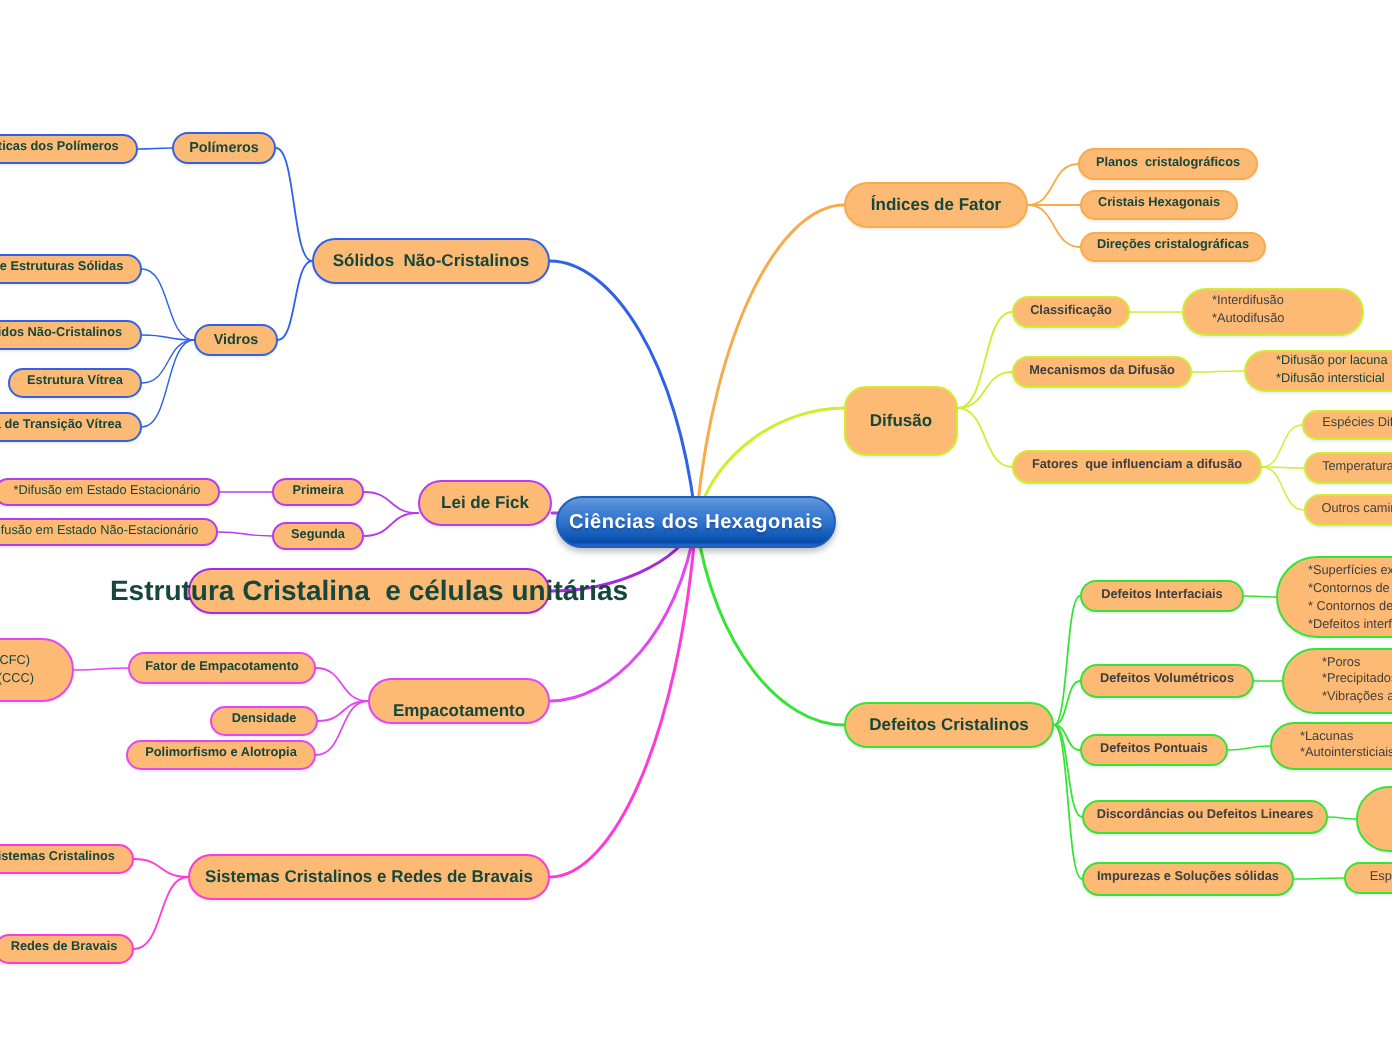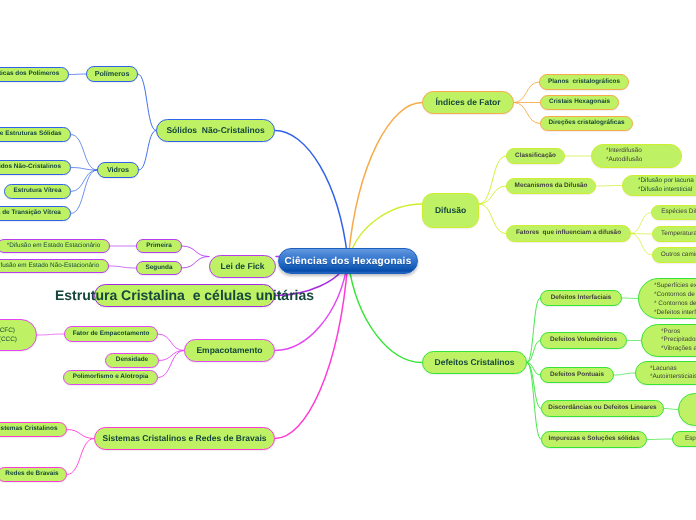--- a/index.html
+++ b/index.html
@@ -6,21 +6,21 @@
   html,body{margin:0;padding:0;background:#fff;}
   body{width:696px;height:520px;overflow:hidden;
        font-family:"Liberation Sans",sans-serif;
        -webkit-font-smoothing:antialiased;
        text-rendering:geometricPrecision;}
   #stage{will-change:transform;}
   .node, #center-node{transform:translateZ(0);}
   #stage{position:relative;width:696px;height:520px;background:#fff;}
   svg#links{position:absolute;left:0;top:0;width:696px;height:520px;pointer-events:none;}
   .node{position:absolute;box-sizing:border-box;display:flex;align-items:center;justify-content:center;
-        background:#bef264;border-style:solid;color:#15473c;text-align:center;line-height:1.3;
+        background:#fdba74;border-style:solid;color:#15473c;text-align:center;line-height:1.3;
         white-space:pre;box-shadow:0 1px 1.2px rgba(0,0,0,.07);}
   .node.left{text-align:left;justify-content:flex-start;}
   .node .lines{white-space:pre;}
   #center-node{position:absolute;box-sizing:border-box;display:flex;align-items:center;justify-content:center;
         color:#fff;font-weight:bold;white-space:pre;
         background:linear-gradient(180deg,#6298dd 2%,#4985d5 22%,#2d72cc 52%,#1259b6 80%,#054aa8 92%,#2f6cc4 100%);
         border:1px solid #1b5fc0;border-radius:15px;
         box-shadow:0 2px 3px rgba(0,0,0,.25);text-shadow:0 1px 1px rgba(0,0,0,.25);z-index:5;}
 </style>
 </head>
@@ -77,27 +77,27 @@
     </svg>
   <div id="nodes">
       <div class="node" style="left: 156px; top: 119px; width: 119px; height: 23px; border-width: 1.5px; border-color: rgb(47, 98, 232); border-radius: 11.5px; font-size: 8.5px; font-weight: bold;"><span style="padding: 0px 8px;">Sólidos  Não-Cristalinos</span></div>
       <div class="node" style="left: 86px; top: 66px; width: 52px; height: 16px; border-width: 1.2px; border-color: rgb(47, 98, 232); border-radius: 8px; font-size: 7.2px; font-weight: bold;"><span style="padding: 0px 8px;">Polímeros</span></div>
       <div class="node" style="left: -42px; top: 67px; width: 111px; height: 15px; border-width: 1.2px; border-color: rgb(47, 98, 232); border-radius: 7.5px; font-size: 6.4px; font-weight: bold;"><span style="padding: 0px 8px;">Características dos Polímeros</span></div>
       <div class="node" style="left: 97px; top: 162px; width: 42px; height: 16px; border-width: 1.2px; border-color: rgb(47, 98, 232); border-radius: 8px; font-size: 7.2px; font-weight: bold;"><span style="padding: 0px 8px;">Vidros</span></div>
       <div class="node" style="left: -56px; top: 127px; width: 127px; height: 15px; border-width: 1.2px; border-color: rgb(47, 98, 232); border-radius: 7.5px; font-size: 6.4px; font-weight: bold;"><span style="padding: 0px 8px;">Classificação de Estruturas Sólidas</span></div>
       <div class="node" style="left: -21px; top: 160px; width: 92px; height: 15px; border-width: 1.2px; border-color: rgb(47, 98, 232); border-radius: 7.5px; font-size: 6.4px; font-weight: bold;"><span style="padding: 0px 8px;">Sólidos Não-Cristalinos</span></div>
       <div class="node" style="left: 4px; top: 184px; width: 67px; height: 15px; border-width: 1.2px; border-color: rgb(47, 98, 232); border-radius: 7.5px; font-size: 6.4px; font-weight: bold;"><span style="padding: 0px 8px;">Estrutura Vítrea</span></div>
       <div class="node" style="left: -48px; top: 206px; width: 119px; height: 15px; border-width: 1.2px; border-color: rgb(47, 98, 232); border-radius: 7.5px; font-size: 6.4px; font-weight: bold;"><span style="padding: 0px 8px;">Temperatura de Transição Vítrea</span></div>
-      <div class="node" style="left: 209px; top: 255px; width: 67px; height: 23px; border-width: 1.5px; border-color: rgb(183, 60, 240); border-radius: 11.5px; font-size: 8.5px; font-weight: bold;"><span style="padding: 0px 8px;">Lei de Fick</span></div>
+      <div class="node" style="left: 209px; top: 240px; width: 67px; height: 23px; border-width: 1.5px; border-color: rgb(183, 60, 240); border-radius: 11.5px; font-size: 8.5px; font-weight: bold;"><span style="padding: 0px 8px;">Lei de Fick</span></div>
       <div class="node" style="left: 136px; top: 239px; width: 46px; height: 14px; border-width: 1.2px; border-color: rgb(183, 60, 240); border-radius: 7px; font-size: 6.4px; font-weight: bold;"><span style="padding: 0px 8px;">Primeira</span></div>
       <div class="node" style="left: -3px; top: 239px; width: 113px; height: 14px; border-width: 1.2px; border-color: rgb(183, 60, 240); border-radius: 7px; font-size: 6.4px; font-weight: normal;"><span style="padding: 0px 8px;">*Difusão em Estado Estacionário</span></div>
       <div class="node" style="left: 136px; top: 261px; width: 46px; height: 14px; border-width: 1.2px; border-color: rgb(183, 60, 240); border-radius: 7px; font-size: 6.4px; font-weight: bold;"><span style="padding: 0px 8px;">Segunda</span></div>
       <div class="node" style="left: -18px; top: 259px; width: 127px; height: 14px; border-width: 1.2px; border-color: rgb(183, 60, 240); border-radius: 7px; font-size: 6.4px; font-weight: normal;"><span style="padding: 0px 8px;">*Difusão em Estado Não-Estacionário</span></div>
       <div class="node" style="left: 94px; top: 284px; width: 181px; height: 23px; border-width: 1.5px; border-color: rgb(165, 42, 224); border-radius: 11.5px; font-size: 14px; font-weight: bold;"><span style="padding: 0px 8px;">Estrutura Cristalina  e células unitárias</span></div>
-      <div class="node" style="left: 184px; top: 339px; width: 91px; height: 23px; border-width: 1.5px; border-color: rgb(228, 70, 245); border-radius: 11.5px; font-size: 8.5px; font-weight: bold;"><span style="padding: 0px 8px;">Empacotamento</span></div>
+      <div class="node" style="left: 184px; top: 339px; width: 91px; height: 23px; border-width: 1.5px; border-color: rgb(228, 70, 245); border-radius: 11.5px; font-size: 8.5px; font-weight: bold; align-items: flex-end;"><span style="padding: 0px 8px;">Empacotamento</span></div>
       <div class="node" style="left: 64px; top: 326px; width: 94px; height: 16px; border-width: 1.2px; border-color: rgb(228, 70, 245); border-radius: 8px; font-size: 6.4px; font-weight: bold;"><span style="padding: 0px 8px;">Fator de Empacotamento</span></div>
       <div class="node" style="left: -99px; top: 319px; width: 136px; height: 32px; border-width: 1.5px; border-color: rgb(228, 70, 245); border-radius: 16px; font-size: 6.4px; font-weight: normal; line-height: 9.5px;"><div class="lines"><div>Cúbica de Face Centrada (CFC)</div><div>Cúbica de Corpo Centrado (CCC)</div></div></div>
       <div class="node" style="left: 105px; top: 353px; width: 54px; height: 15px; border-width: 1.2px; border-color: rgb(228, 70, 245); border-radius: 7.5px; font-size: 6.4px; font-weight: bold;"><span style="padding: 0px 8px;">Densidade</span></div>
       <div class="node" style="left: 63px; top: 370px; width: 95px; height: 15px; border-width: 1.2px; border-color: rgb(228, 70, 245); border-radius: 7.5px; font-size: 6.4px; font-weight: bold;"><span style="padding: 0px 8px;">Polimorfismo e Alotropia</span></div>
       <div class="node" style="left: 94px; top: 427px; width: 181px; height: 23px; border-width: 1.5px; border-color: rgb(255, 58, 214); border-radius: 11.5px; font-size: 8.5px; font-weight: bold;"><span style="padding: 0px 8px;">Sistemas Cristalinos e Redes de Bravais</span></div>
       <div class="node" style="left: -15px; top: 422px; width: 82px; height: 15px; border-width: 1.2px; border-color: rgb(255, 58, 214); border-radius: 7.5px; font-size: 6.4px; font-weight: bold;"><span style="padding: 0px 8px;">Sistemas Cristalinos</span></div>
       <div class="node" style="left: -3px; top: 467px; width: 70px; height: 15px; border-width: 1.2px; border-color: rgb(255, 58, 214); border-radius: 7.5px; font-size: 6.4px; font-weight: bold;"><span style="padding: 0px 8px;">Redes de Bravais</span></div>
       <div class="node" style="left: 422px; top: 91px; width: 92px; height: 23px; border-width: 1.5px; border-color: rgb(247, 171, 74); border-radius: 11.5px; font-size: 8.5px; font-weight: bold;"><span style="padding: 0px 8px;">Índices de Fator</span></div>
       <div class="node" style="left: 539px; top: 74px; width: 90px; height: 16px; border-width: 1.2px; border-color: rgb(247, 171, 74); border-radius: 8px; font-size: 6.4px; font-weight: bold;"><span style="padding: 0px 8px;">Planos  cristalográficos</span></div>
       <div class="node" style="left: 540px; top: 95px; width: 79px; height: 15px; border-width: 1.2px; border-color: rgb(247, 171, 74); border-radius: 7.5px; font-size: 6.4px; font-weight: bold;"><span style="padding: 0px 8px;">Cristais Hexagonais</span></div>

